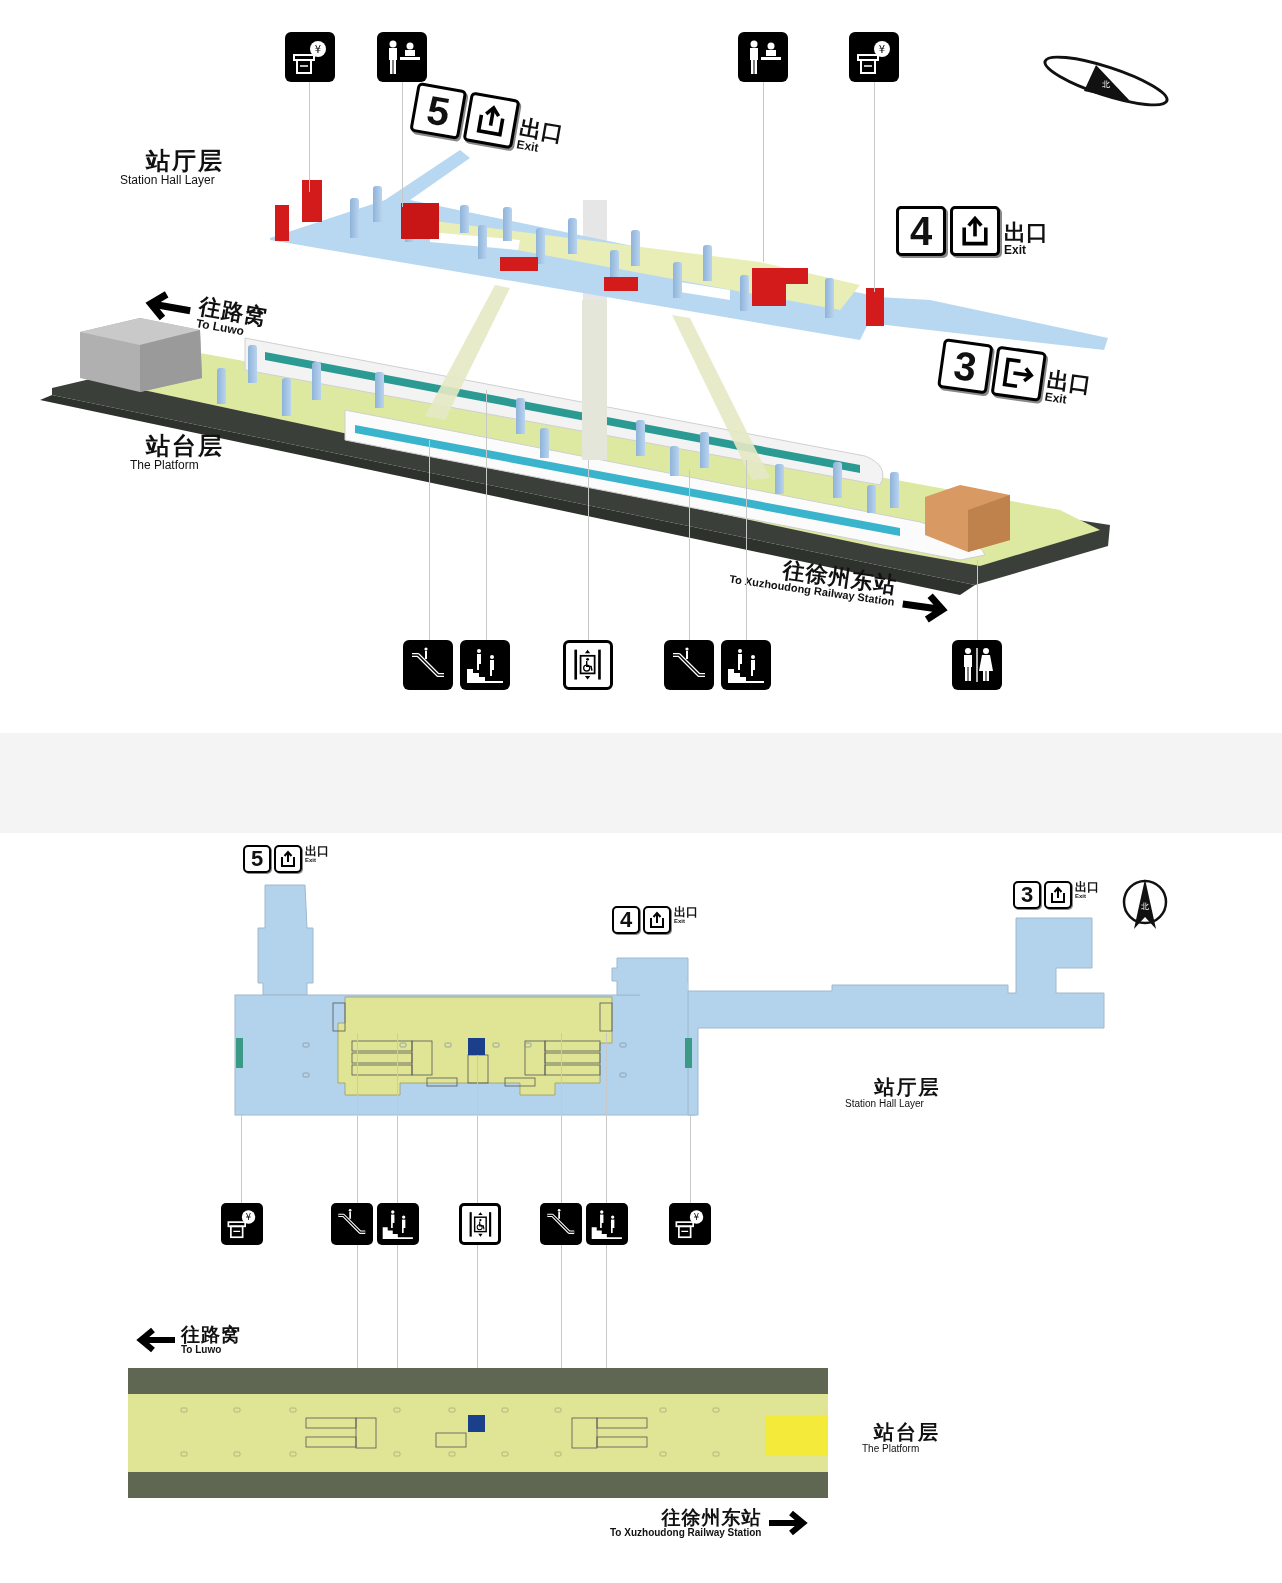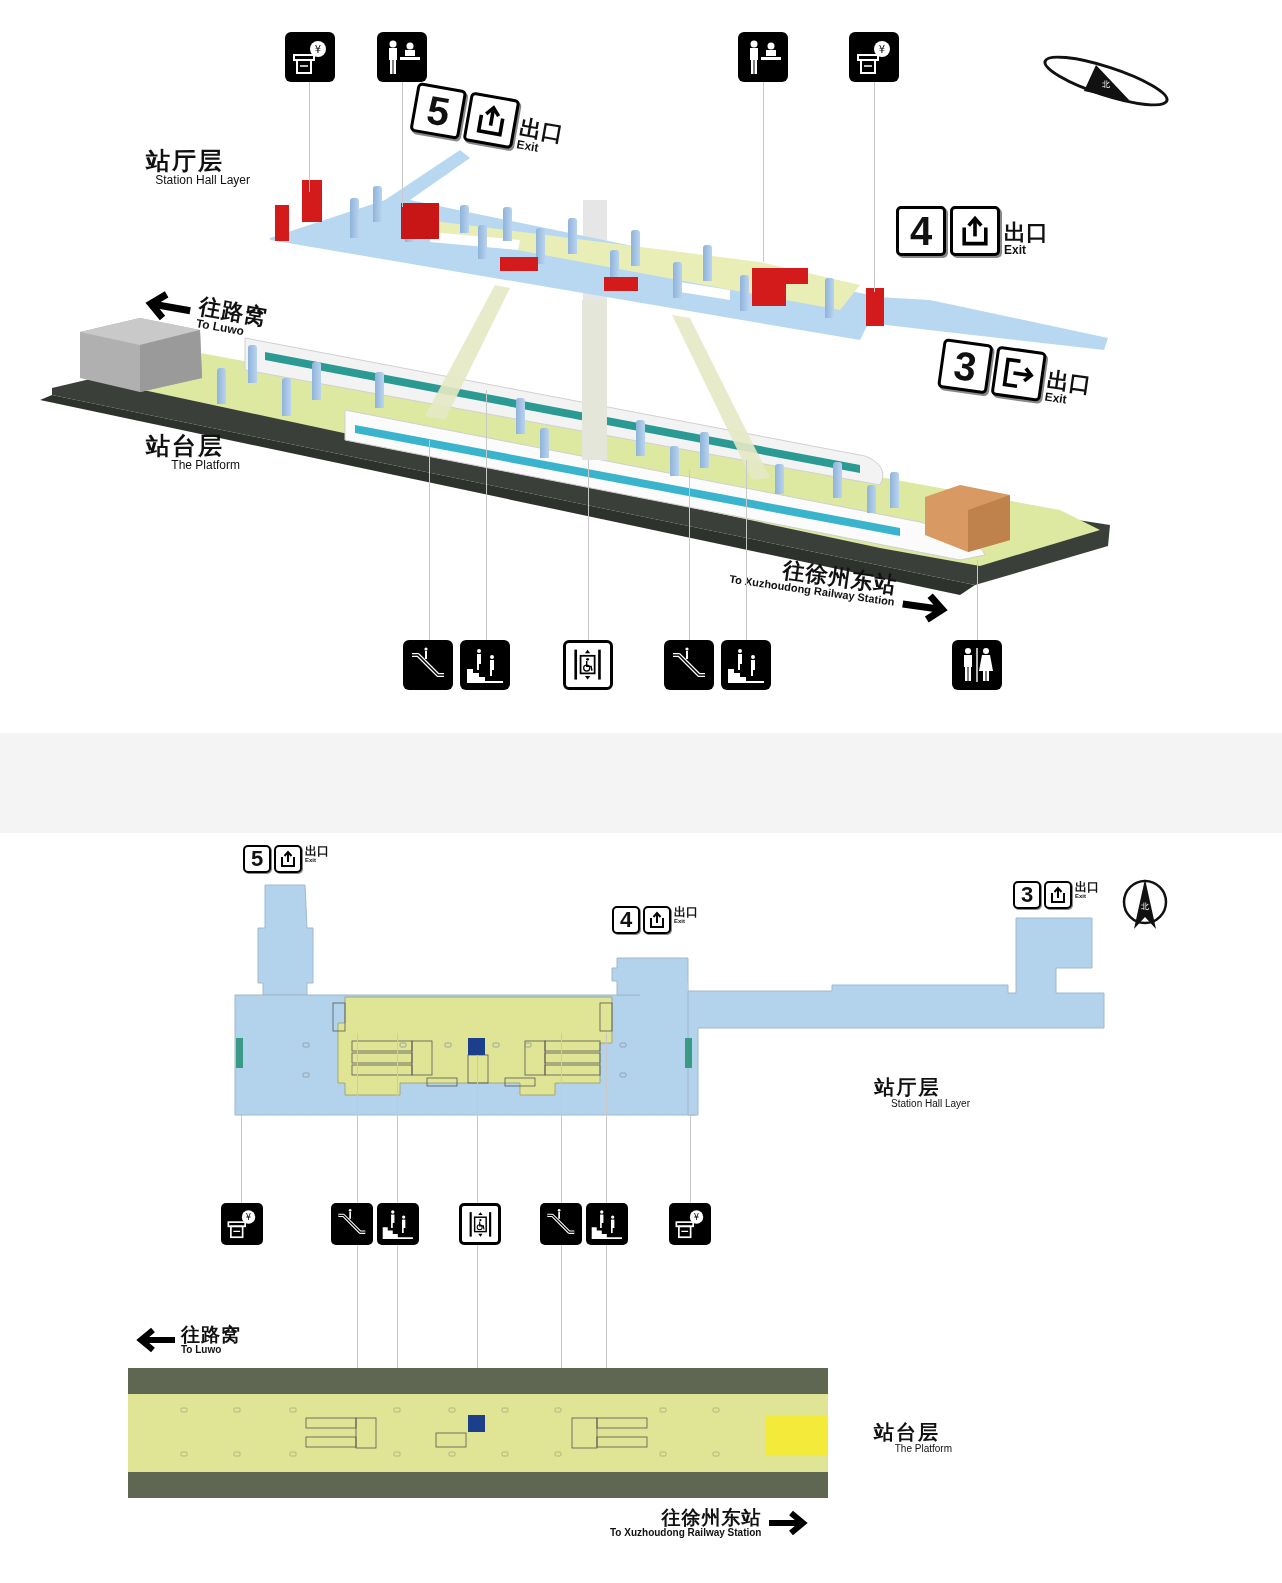--- a/index.html
+++ b/index.html
@@ -8,21 +8,21 @@
   .abs { position: absolute; }
   .sign {
     position: absolute; width: 50px; height: 50px; background: #000; border-radius: 6px;
     display: flex; align-items: center; justify-content: center; color: #fff;
   }
   .sign.small { width: 42px; height: 42px; border-radius: 5px; }
   .sign.elev { background: #fff; border: 3px solid #000; }
   .sign svg { width: 80%; height: 80%; }
   .leader { position: absolute; width: 1px; background: #c8c8c8; }
   .layer-cn { font-size: 24px; font-weight: bold; letter-spacing: 2px; text-align: center; line-height: 1.1; }
-  .layer-en { font-size: 12px; text-align: right; font-family: "Liberation Sans", sans-serif; line-height: 1.1; }
+  .layer-en { font-size: 12px; text-align: left; font-family: "Liberation Sans", sans-serif; line-height: 1.1; }
   .exit-sign { position: absolute; display: flex; align-items: flex-end; gap: 4px; }
   .exit-num {
     border: 3px solid #000; border-radius: 5px; background: #fff; font-weight: bold;
     font-family: "Liberation Sans", sans-serif; display: flex; align-items: center; justify-content: center;
     box-shadow: 2px 2px 0 #888;
   }
   .exit-box {
     border: 3px solid #000; border-radius: 5px; background: #fff; display: flex; align-items: center; justify-content: center;
     box-shadow: 2px 2px 0 #888;
   }

